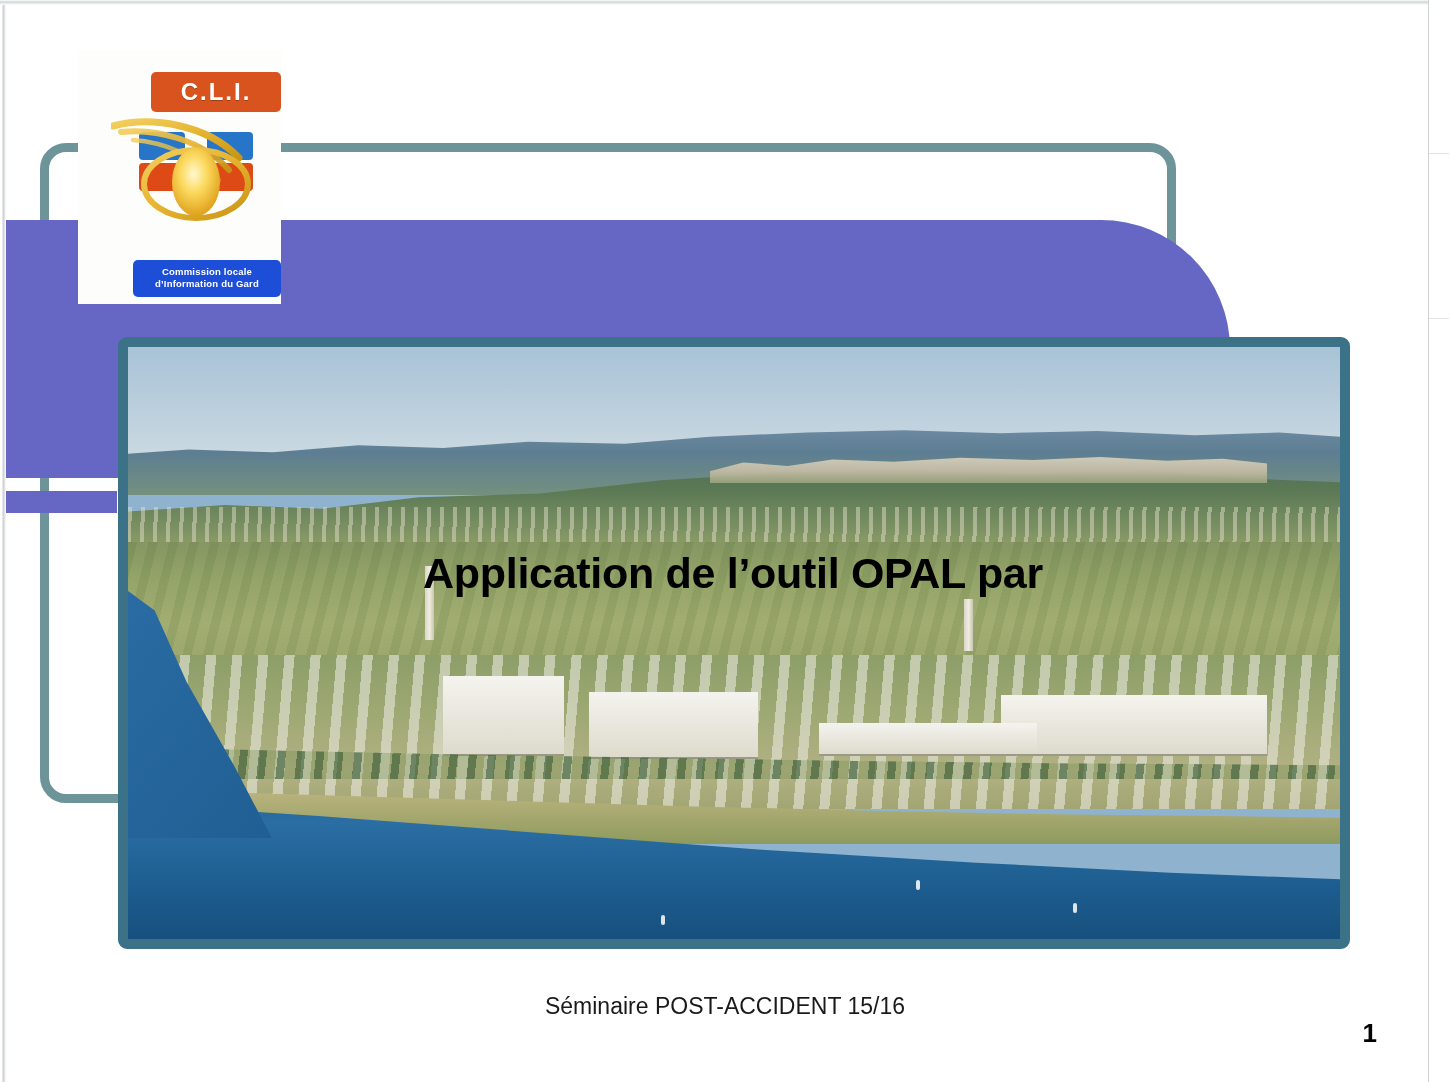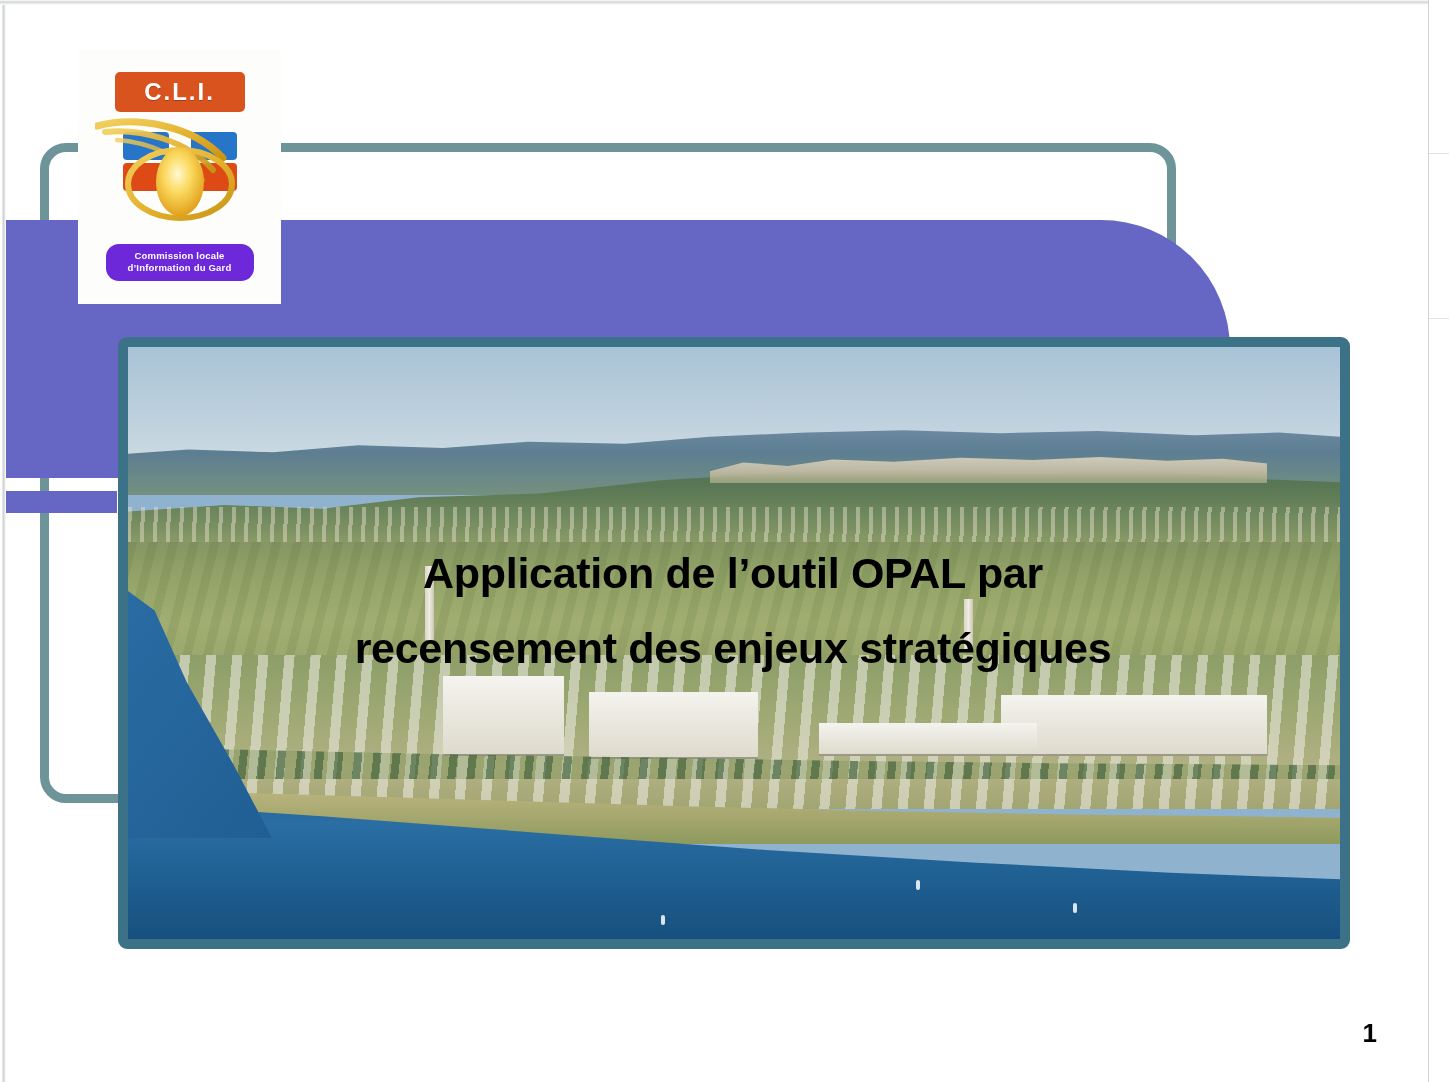--- a/index.html
+++ b/index.html
@@ -85,21 +85,21 @@
 
   
   .logo-card {
     position: absolute;
     left: 78px; top: 50px;
     width: 203px; height: 254px;
     background: #fdfdfc;
     z-index: 14;
     display: flex;
     flex-direction: column;
-    align-items: center;
+    align-items: flex-end;
     justify-content: flex-start;
     padding-top: 22px;
   }
   .logo-cli-badge {
     width: 130px; height: 40px;
     background: #d9531e;
     border-radius: 5px;
     display: flex; align-items: center; justify-content: center;
     color: #ffffff;
     font-size: 24px;
@@ -112,24 +112,24 @@
     width: 170px; height: 122px;
     margin-top: 6px;
   }
   .sq { position: absolute; border-radius: 4px; }
   .sq-blue-l { left: 28px; top: 14px; width: 46px; height: 28px; background: #2775c8; }
   .sq-blue-r { left: 96px; top: 14px; width: 46px; height: 28px; background: #2775c8; }
   .sq-red-l  { left: 28px; top: 45px; width: 46px; height: 28px; background: #dd4a16; }
   .sq-red-r  { left: 96px; top: 45px; width: 46px; height: 28px; background: #dd4a16; }
   .swoosh { position: absolute; left: 0; top: 0; width: 170px; height: 122px; }
   .logo-sub {
-    margin-top: 4px;
+    margin-top: 20px;
     width: 148px;
-    background: #6d28d9;
-    border-radius: 13px;
+    background: #1d4ed8;
+    border-radius: 5px;
     padding: 6px 4px 7px;
     text-align: center;
     color: #ffffff;
     font-size: 9.5px;
     line-height: 12px;
     font-weight: 700;
     letter-spacing: .2px;
   }
 
   
@@ -305,21 +305,20 @@
       <div class="ph-river"></div>
       <div class="ph-river-left"></div>
       <div class="ph-boat" style="left:65%;top:90%;"></div>
       <div class="ph-boat" style="left:78%;top:94%;"></div>
       <div class="ph-boat" style="left:44%;top:96%;"></div>
     </div>
   </div>
 
   <div class="title-block">
     <div class="title-line">Application de l’outil OPAL par</div>
-    <div class="title-line">recensement des enjeux stratégiques</div>
   </div>
 
   <div class="logo-card">
     <div class="logo-cli-badge">C.L.I.</div>
     <div class="logo-emblem">
       <div class="sq sq-blue-l"></div>
       <div class="sq sq-blue-r"></div>
       <div class="sq sq-red-l"></div>
       <div class="sq sq-red-r"></div>
       <svg class="swoosh" viewBox="0 0 170 122">
@@ -342,20 +341,21 @@
         <ellipse cx="85" cy="64" rx="24" ry="34" fill="url(#eggGrad)"></ellipse>
       </svg>
     </div>
     <div class="logo-sub">
       <span>Commission locale</span><br>
       <span>d’Information du Gard</span>
     </div>
   </div>
 
   <div class="footer">
+    <span class="footer-l1">Séminaire POST-ACCIDENT 15/16</span>
   </div>
   <div class="page-number">1</div>
 
   <div class="edge-left"></div>
   <div class="edge-top"></div>
   <div class="scroll-gutter">
     <div class="scroll-thumb"></div>
     <div class="scroll-track-mark"></div>
   </div>
 

